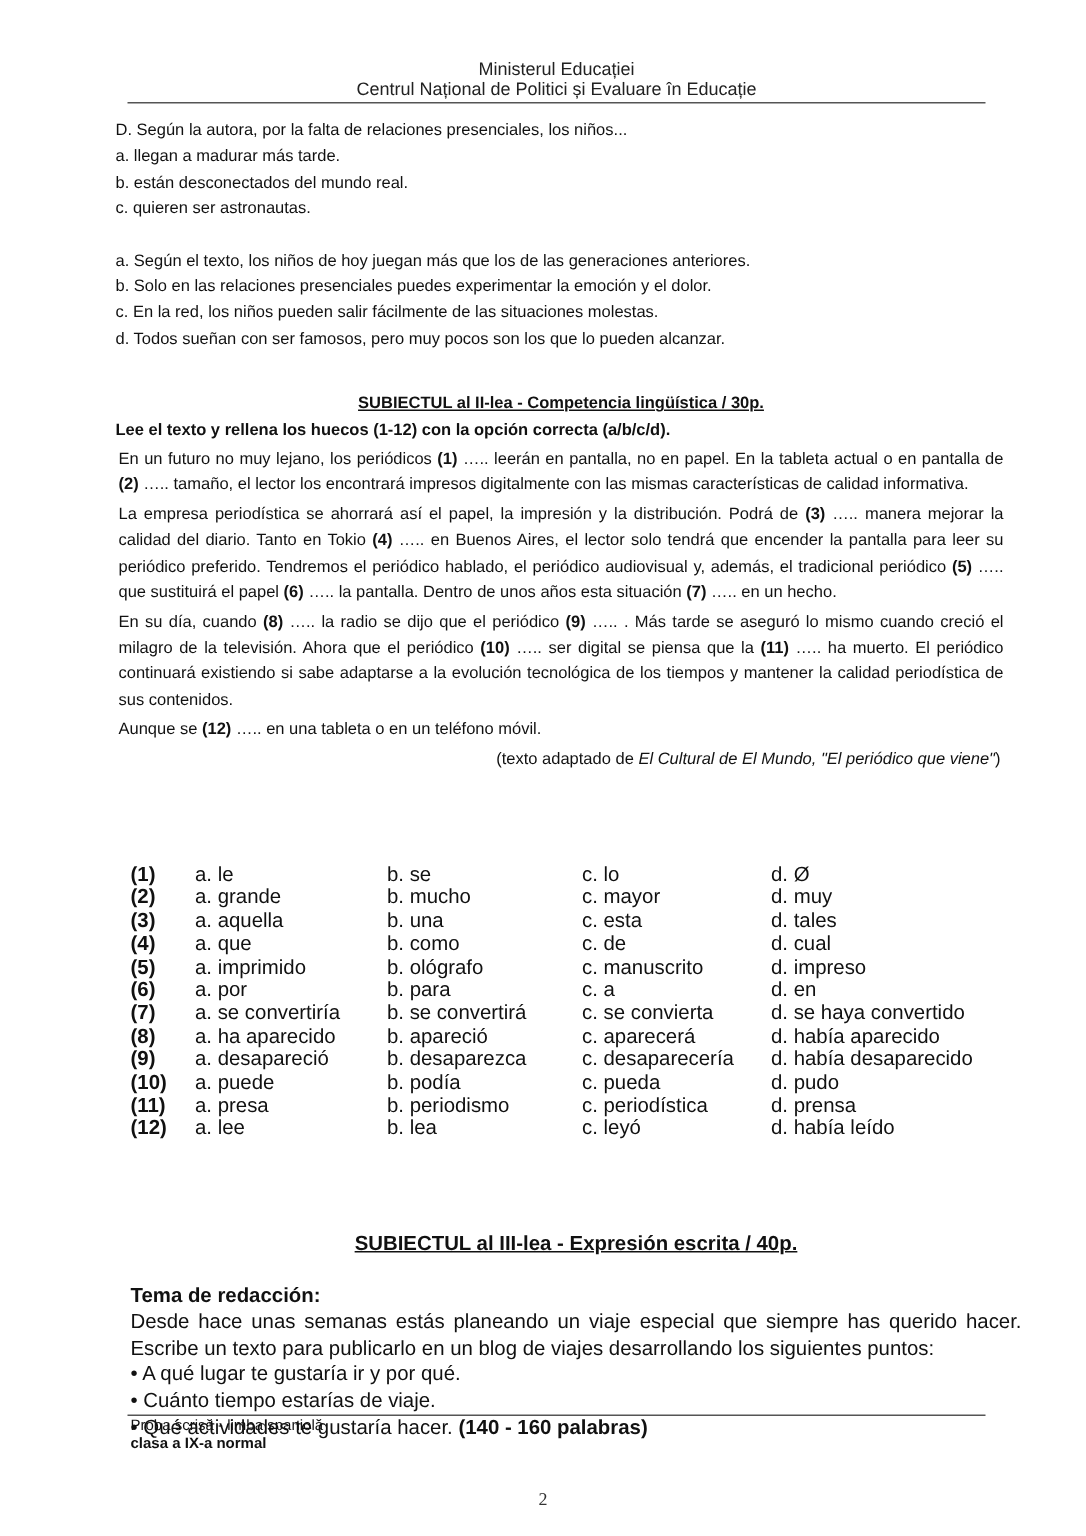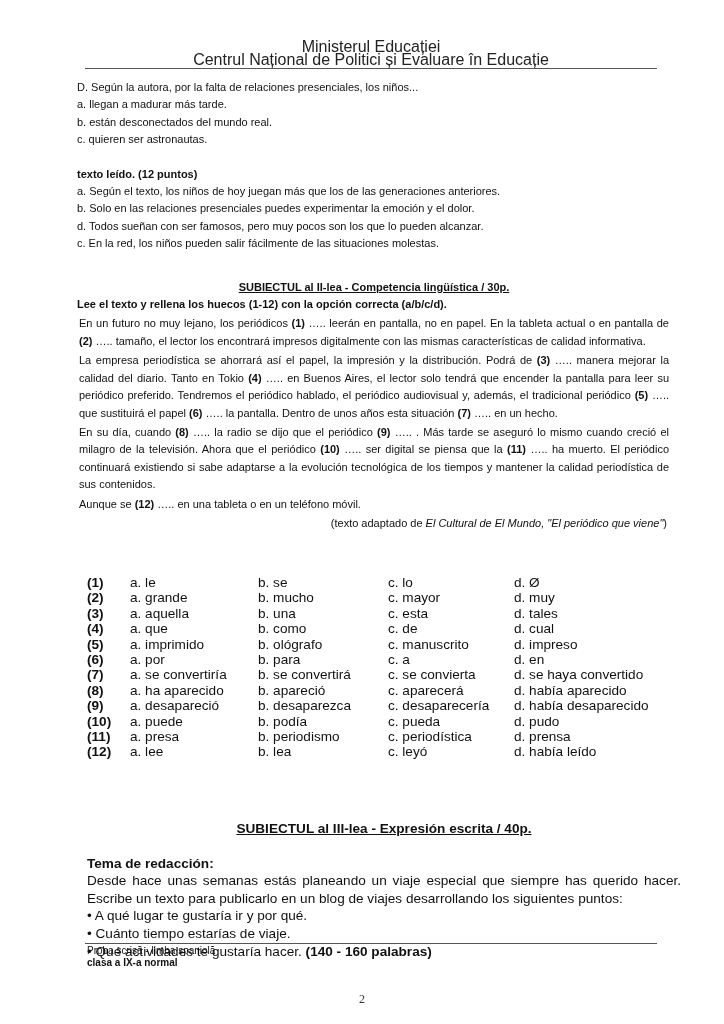--- a/index.html
+++ b/index.html
@@ -14,21 +14,21 @@
       overflow: hidden;
       font-family: "Liberation Sans", sans-serif;
       color: #111111;
     }
     .page-header {
       position: absolute;
       left: 85px;
       top: 40px;
       width: 572px;
       text-align: center;
-      font-size: 16px;
+      font-size: 12px;
       line-height: 13px;
       color: #222;
     }
     .header-rule {
       position: absolute;
       left: 85px;
       top: 68px;
       width: 572px;
       height: 0;
       border-top: 1px solid #555;
@@ -135,25 +135,24 @@
   <div>
     <span class="line">D. Según la autora, por la falta de relaciones presenciales, los niños...</span>
     <span class="line">a. llegan a madurar más tarde.</span>
     <span class="line">b. están desconectados del mundo real.</span>
     <span class="line">c. quieren ser astronautas.</span>
   </div>
 
   <div class="gap-1"></div>
 
   <div>
-    <span class="line bold">texto leído. (12 puntos)</span>
     <span class="line">a. Según el texto, los niños de hoy juegan más que los de las generaciones anteriores.</span>
     <span class="line">b. Solo en las relaciones presenciales puedes experimentar la emoción y el dolor.</span>
+    <span class="line">c. En la red, los niños pueden salir fácilmente de las situaciones molestas.</span>
     <span class="line">d. Todos sueñan con ser famosos, pero muy pocos son los que lo pueden alcanzar.</span>
-    <span class="line">c. En la red, los niños pueden salir fácilmente de las situaciones molestas.</span>
   </div>
 
   <div class="gap-2"></div>
 
   <div>
     <span class="line bold underline">SUBIECTUL al II-lea - Competencia lingüística / 30p.</span>
     <span class="line bold">Lee el texto y rellena los huecos (1-12) con la opción correcta (a/b/c/d).</span>
     <p class="justify">En un futuro no muy lejano, los periódicos <b>(1)</b> ….. leerán en pantalla, no en papel. En la tableta actual o en pantalla de <b>(2)</b> ….. tamaño, el lector los encontrará impresos digitalmente con las mismas características de calidad informativa.</p>
     <p class="justify">La empresa periodística se ahorrará así el papel, la impresión y la distribución. Podrá de <b>(3)</b> ….. manera mejorar la calidad del diario. Tanto en Tokio <b>(4)</b> ….. en Buenos Aires, el lector solo tendrá que encender la pantalla para leer su periódico preferido. Tendremos el periódico hablado, el periódico audiovisual y, además, el tradicional periódico <b>(5)</b> ….. que sustituirá el papel <b>(6)</b> ….. la pantalla. Dentro de unos años esta situación <b>(7)</b> ….. en un hecho.</p>
     <p class="justify">En su día, cuando <b>(8)</b> ….. la radio se dijo que el periódico <b>(9)</b> ….. . Más tarde se aseguró lo mismo cuando creció el milagro de la televisión. Ahora que el periódico <b>(10)</b> ….. ser digital se piensa que la <b>(11)</b> ….. ha muerto. El periódico continuará existiendo si sabe adaptarse a la evolución tecnológica de los tiempos y mantener la calidad periodística de sus contenidos.</p>

